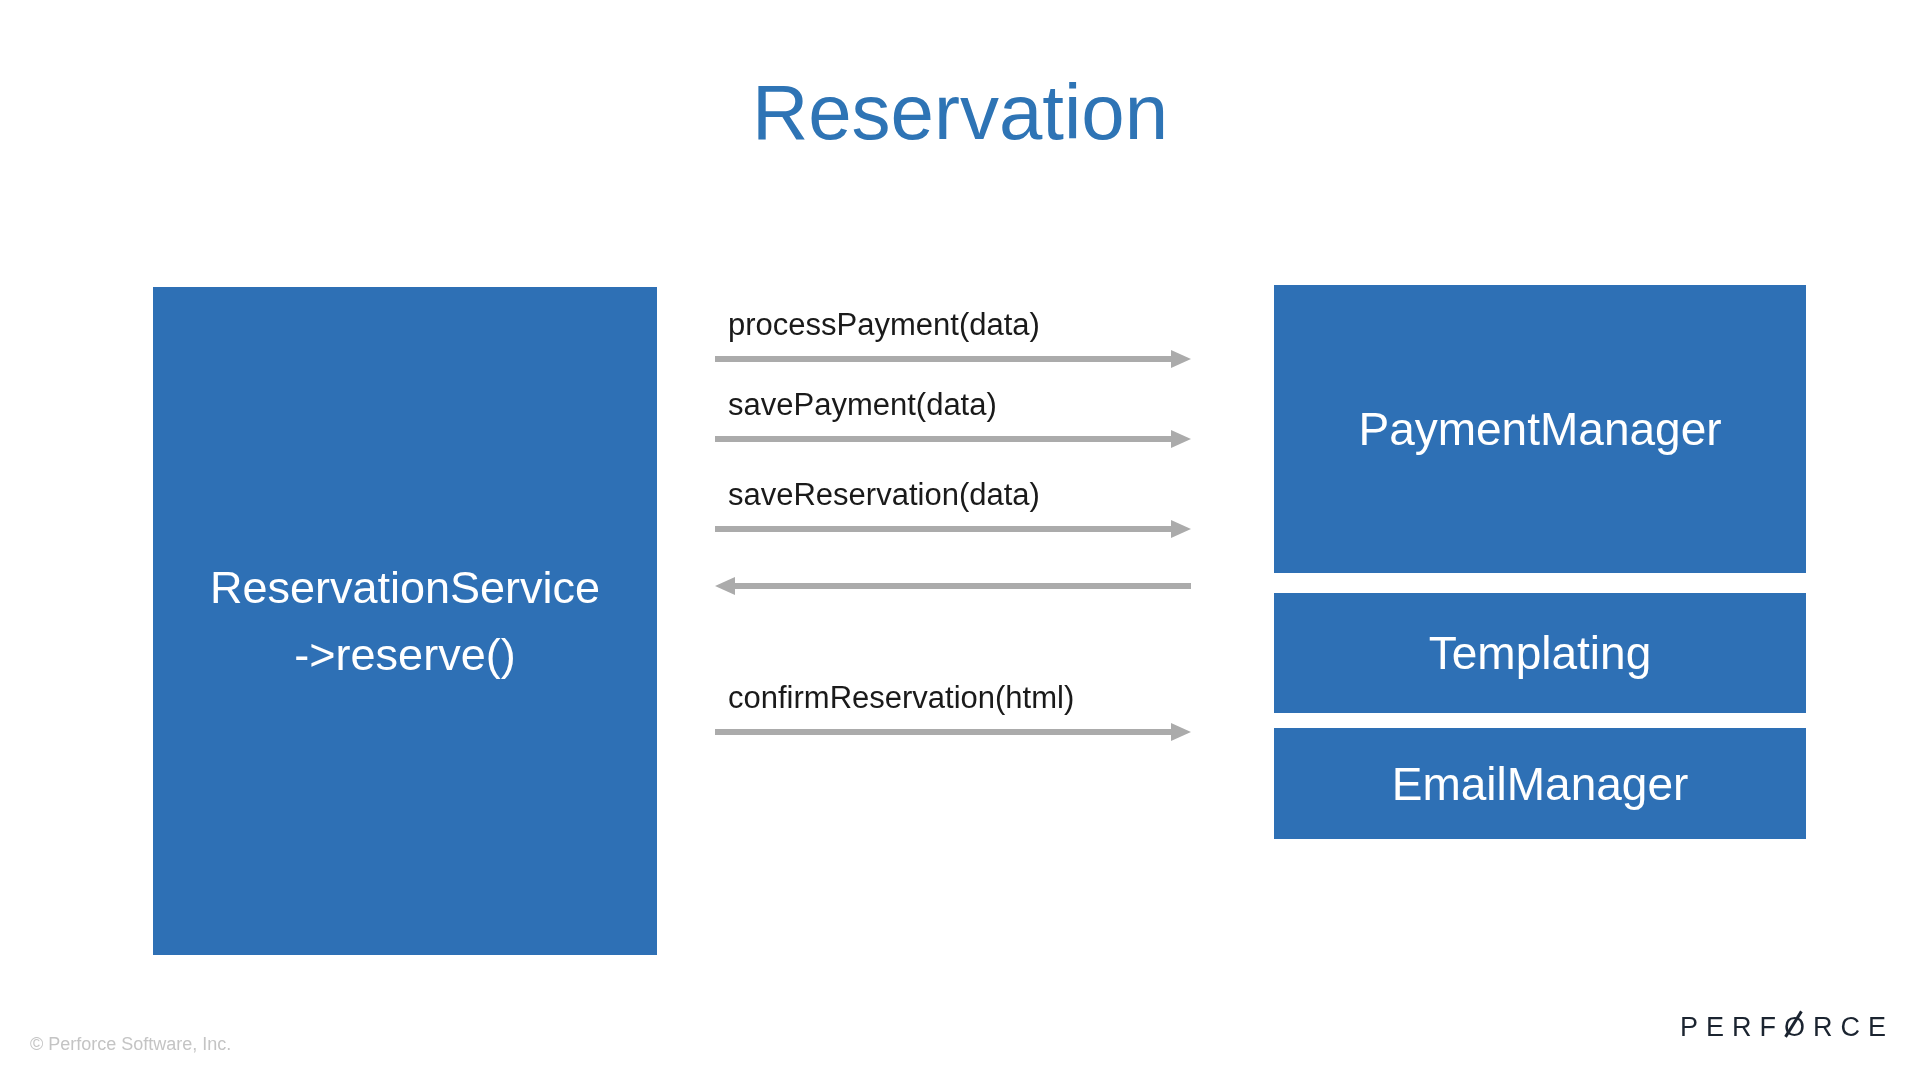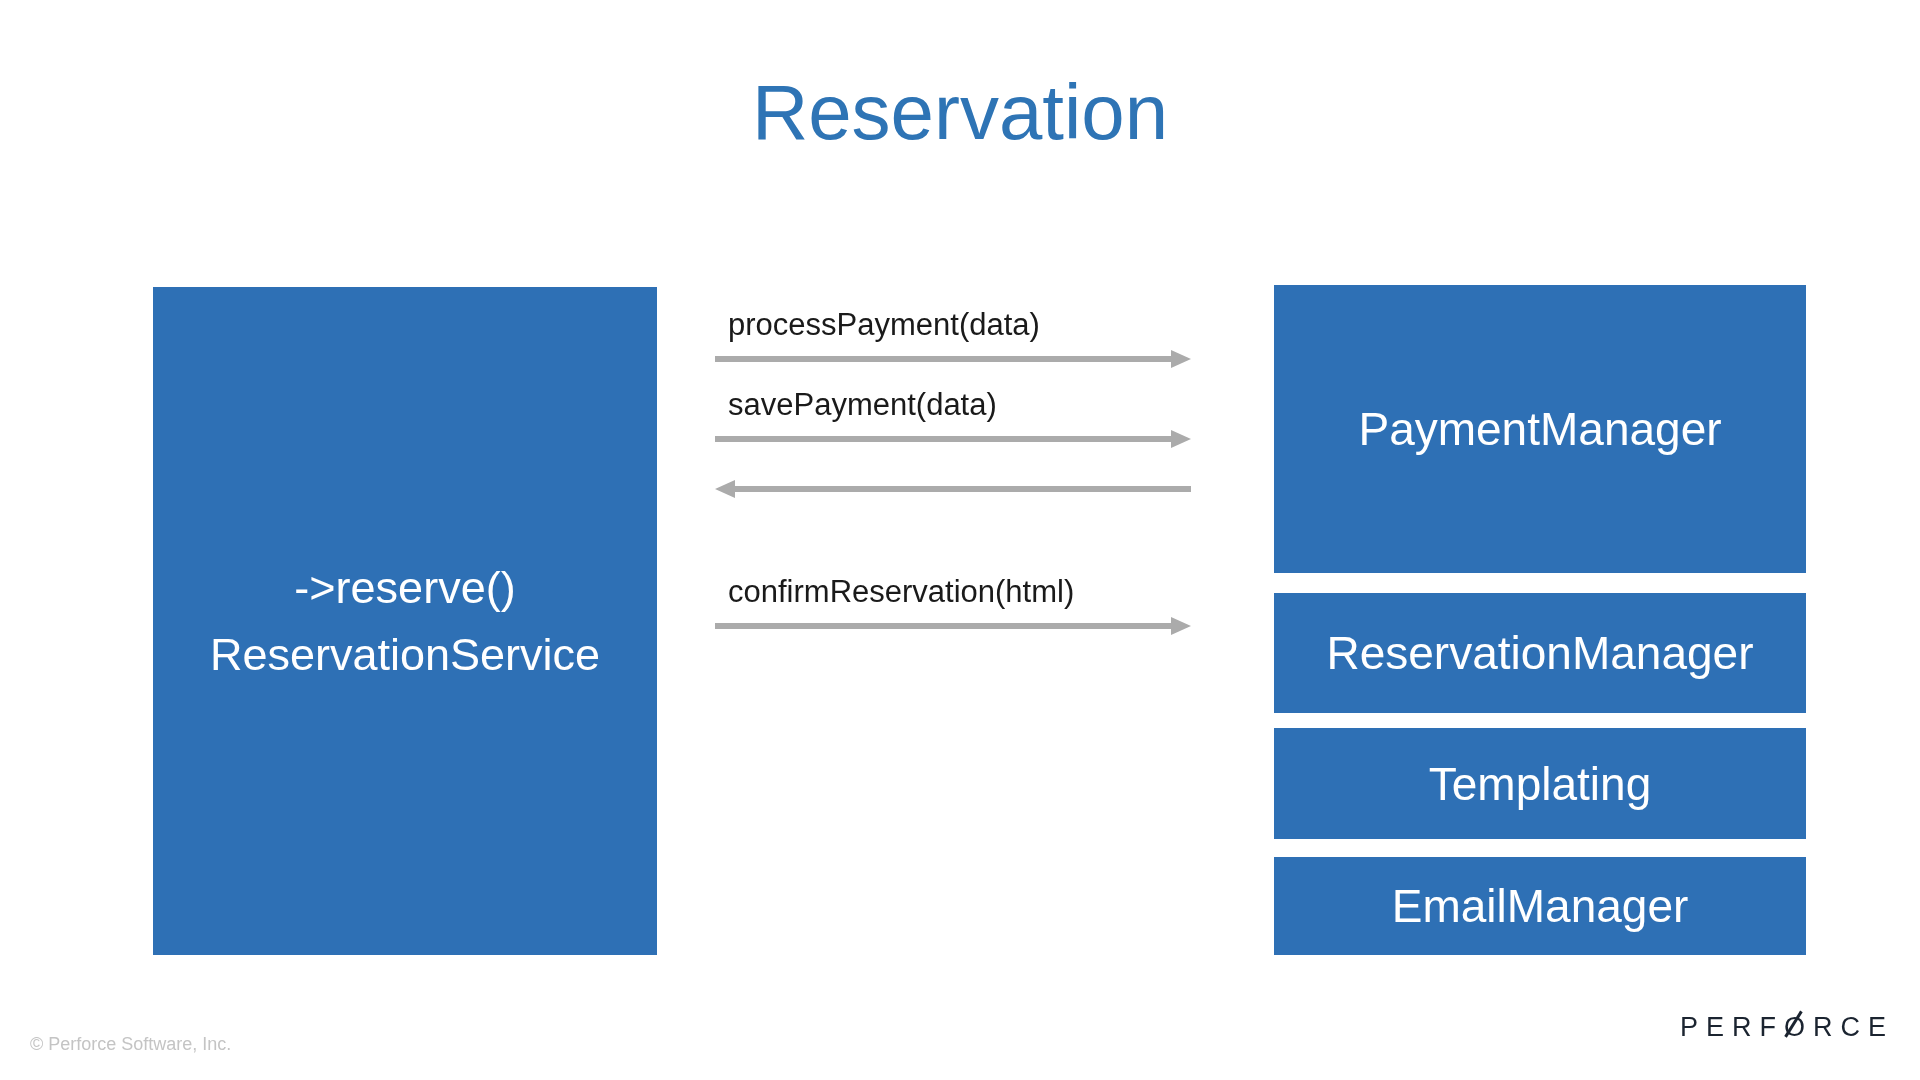--- a/index.html
+++ b/index.html
@@ -84,45 +84,48 @@
   }
 </style>
 </head>
 <body>
 
 <div class="slide">
 
   <div class="title">Reservation</div>
 
   <div class="caller-box">
+    <div>ReservationService</div>
     <div>-&gt;reserve()</div>
-    <div>ReservationService</div>
   </div>
 
   <div class="messages" id="messages">
       <div class="msg-row">
         <div class="msg-label">processPayment(data)</div>
         <div class="msg-arrow dir-right"></div>
       </div>
       <div class="msg-row">
         <div class="msg-label">savePayment(data)</div>
+        <div class="msg-arrow dir-right"></div>
+      </div>
+      <div class="msg-row">
+        <div class="msg-label">saveReservation(data)</div>
         <div class="msg-arrow dir-right"></div>
       </div>
       <div class="msg-row">
         <div class="msg-arrow dir-left"></div>
       </div>
       <div class="msg-row">
         <div class="msg-label">confirmReservation(html)</div>
         <div class="msg-arrow dir-right"></div>
       </div>
     </div>
 
   <div class="components" id="components">
       <div class="comp">PaymentManager</div>
-      <div class="comp">ReservationManager</div>
       <div class="comp">Templating</div>
       <div class="comp">EmailManager</div>
     </div>
 
   <div class="copyright">© Perforce Software, Inc.</div>
 
   <div class="brand" id="brand"><span>P</span><span>E</span><span>R</span><span>F</span><span class="o-wrap">O</span><span>R</span><span>C</span><span>E</span></div>
 
 </div>
 

